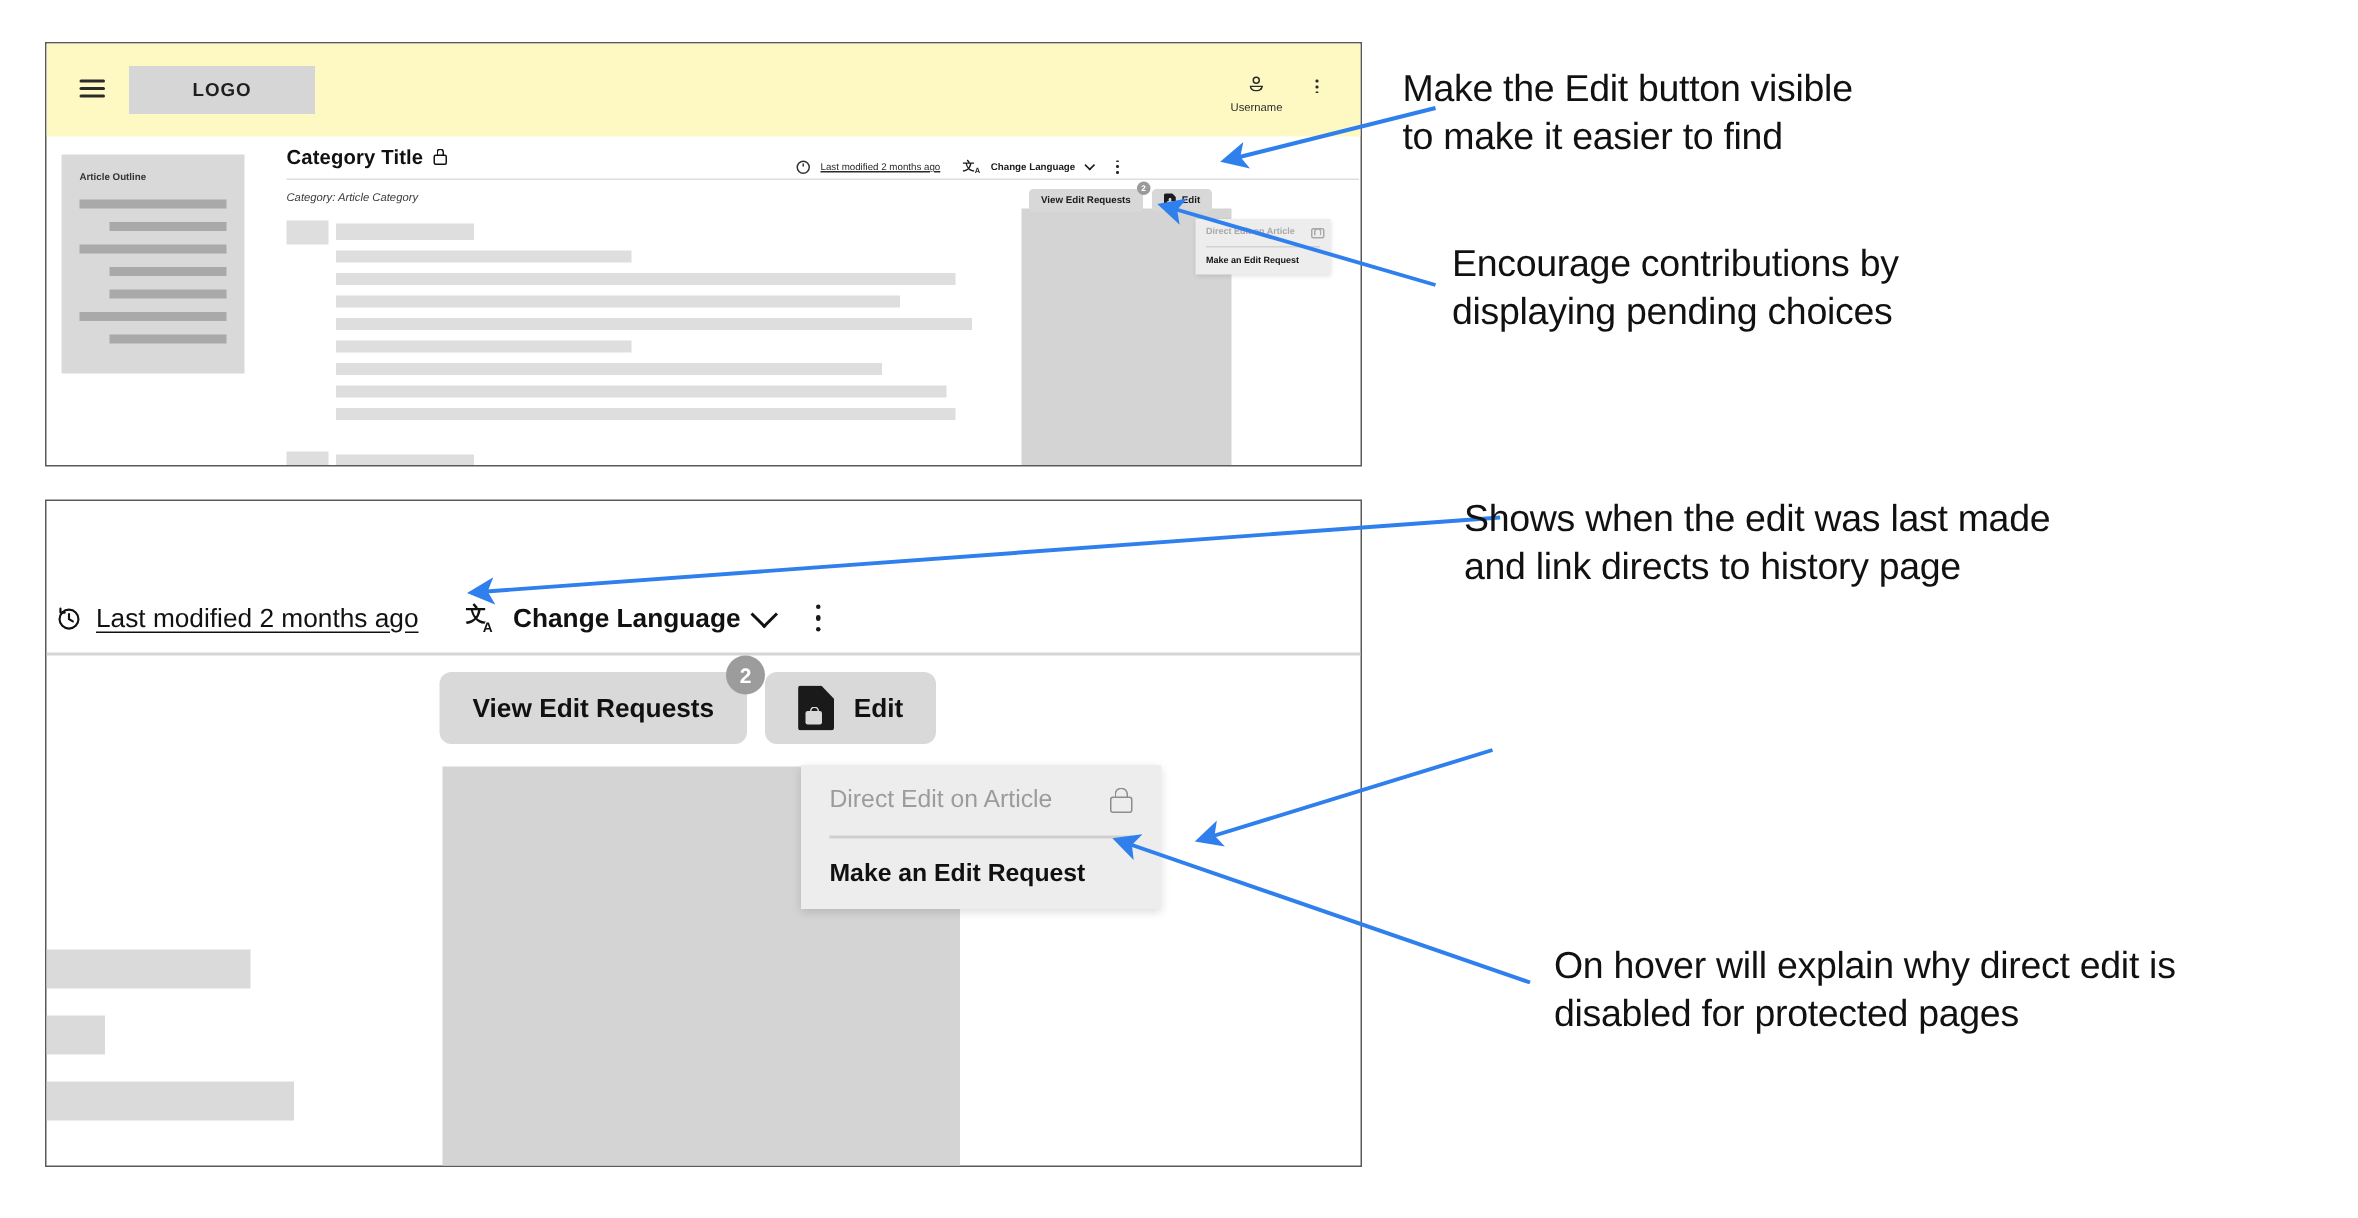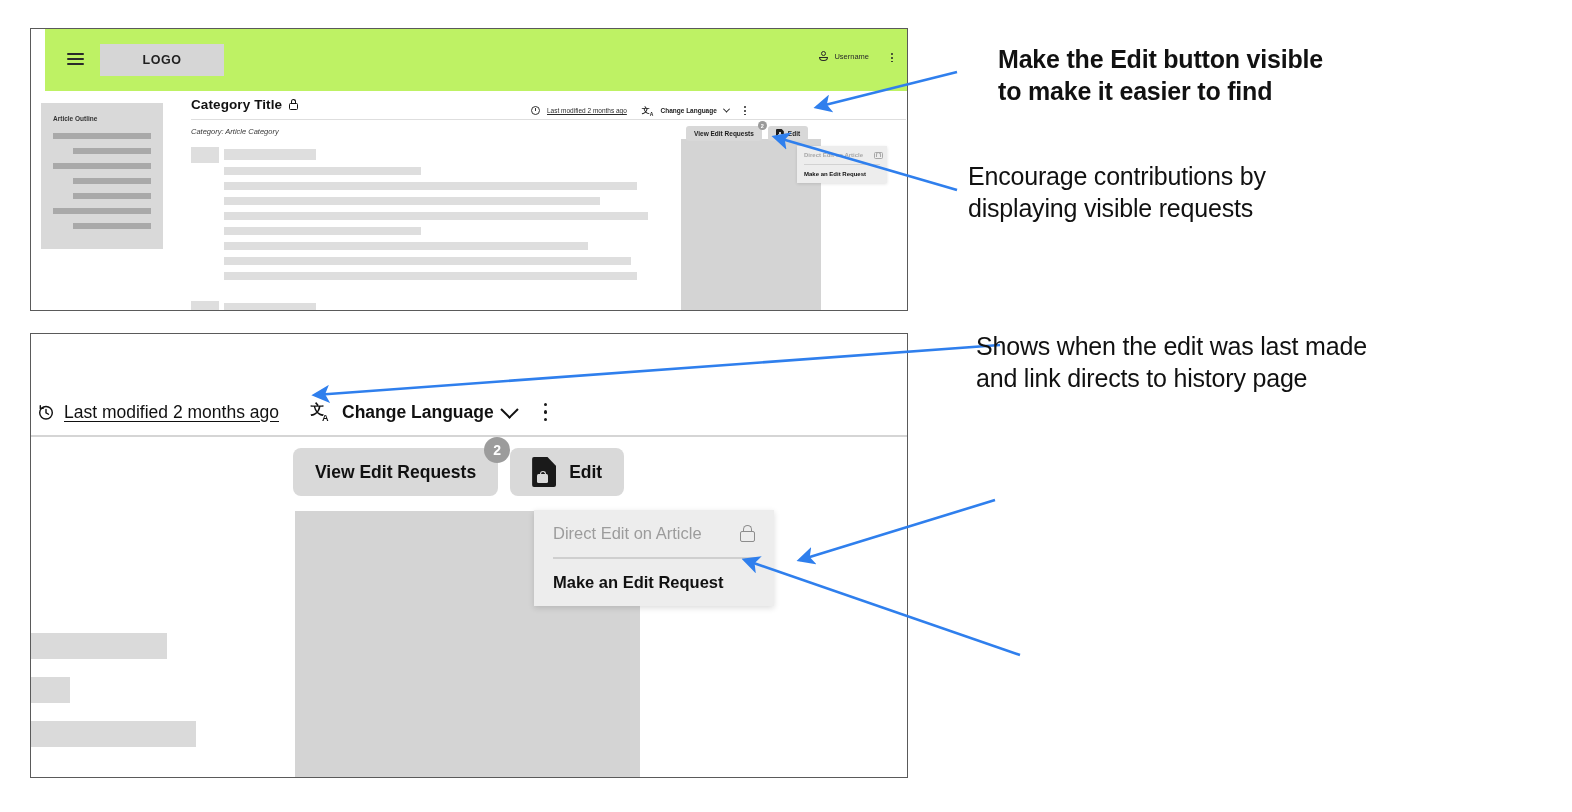--- a/index.html
+++ b/index.html
@@ -10,32 +10,32 @@
     -webkit-font-smoothing:antialiased;
   }
   .stage{position:absolute;left:0;top:0;width:1572px;height:812px;}
 
   
   .panel{position:absolute;background:#fff;border:1.5px solid #5a5a5a;box-sizing:border-box;overflow:hidden;}
 
   
   #panel1{left:30px;top:28px;width:878px;height:283px;}
 
-  .p1-topbar{position:absolute;left:14px;top:0;width:100%;height:62px;background:#bef264;}
+  .p1-topbar{position:absolute;left:0;top:0;width:100%;height:62px;background:#fef9c3;}
   .hamburger{position:absolute;left:22px;top:24px;width:17px;height:12px;}
   .hamburger i{display:block;height:1.6px;background:#2a2a2a;margin-bottom:3.6px;border-radius:1px;}
   .logo-box{position:absolute;left:55px;top:15px;width:124px;height:32px;background:#d6d6d6;
             display:flex;align-items:center;justify-content:center;
             font-size:12.5px;font-weight:700;color:#1f1f1f;letter-spacing:.6px;}
   .p1-search{position:absolute;left:265px;top:19px;width:355px;height:22px;border:1px solid #d3d3d3;
              background:#fff;display:flex;align-items:center;box-sizing:border-box;}
   .p1-search .mag{width:9px;height:9px;border:1.3px solid #555;border-radius:50%;margin-left:9px;position:relative;}
   .p1-search .mag::after{content:"";position:absolute;right:-4px;bottom:-3px;width:4.5px;height:1.3px;background:#555;transform:rotate(45deg);}
   .p1-search span{font-size:7.5px;color:#b0b0b0;margin-left:6px;}
-  .p1-user{position:absolute;right:52px;top:22px;display:flex;align-items:center;gap:6px;}
+  .p1-user{position:absolute;right:52px;top:22px;display:flex;align-items:center;gap:6px;flex-direction:column;}
   .p1-user .uicon{width:9px;height:10px;position:relative;}
   .p1-user .uicon::before{content:"";position:absolute;left:2px;top:0;width:5px;height:5px;border:1.2px solid #2a2a2a;border-radius:50%;box-sizing:border-box;}
   .p1-user .uicon::after{content:"";position:absolute;left:0;bottom:0;width:9px;height:4px;border:1.2px solid #2a2a2a;border-bottom-left-radius:4px;border-bottom-right-radius:4px;box-sizing:border-box;}
   .p1-user span{font-size:7.5px;color:#2a2a2a;}
   .kebab{display:flex;flex-direction:column;align-items:center;gap:2px;}
   .kebab i{width:1.8px;height:1.8px;border-radius:50%;background:#2a2a2a;display:block;}
   .p1-kebab{position:absolute;right:28px;top:24px;}
 
   .p1-outline{position:absolute;left:10px;top:74px;width:122px;height:146px;background:#d9d9d9;}
   .p1-outline .ol-title{position:absolute;left:12px;top:12px;font-size:6.5px;font-weight:700;color:#333;}
@@ -276,20 +276,22 @@
 
     <line x1="957" y1="190" x2="775" y2="137" stroke="#2f7fed" stroke-width="2.6" marker-end="url(#ah)"></line>
 
     <line x1="1000" y1="345" x2="315" y2="395" stroke="#2f7fed" stroke-width="2.6" marker-end="url(#ah)"></line>
 
     <line x1="995" y1="500" x2="800" y2="560" stroke="#2f7fed" stroke-width="2.6" marker-end="url(#ah)"></line>
 
     <line x1="1020" y1="655" x2="745" y2="560" stroke="#2f7fed" stroke-width="2.6" marker-end="url(#ah)"></line>
   </svg>
 
-  <div class="note" style="left:998px;top:44px;font-weight:bold;">Make the Edit button visible
+  <div class="note" style="left:935px;top:44px;">Make the Edit button visible
 to make it easier to find</div>
   <div class="note" style="left:968px;top:161px;">Encourage contributions by
-displaying visible requests</div>
+displaying pending choices</div>
   <div class="note" style="left:976px;top:331px;">Shows when the edit was last made
 and link directs to history page</div>
+  <div class="note" style="left:1036px;top:629px;">On hover will explain why direct edit is
+disabled for protected pages</div>
 
 </div>
 
 </body></html>

